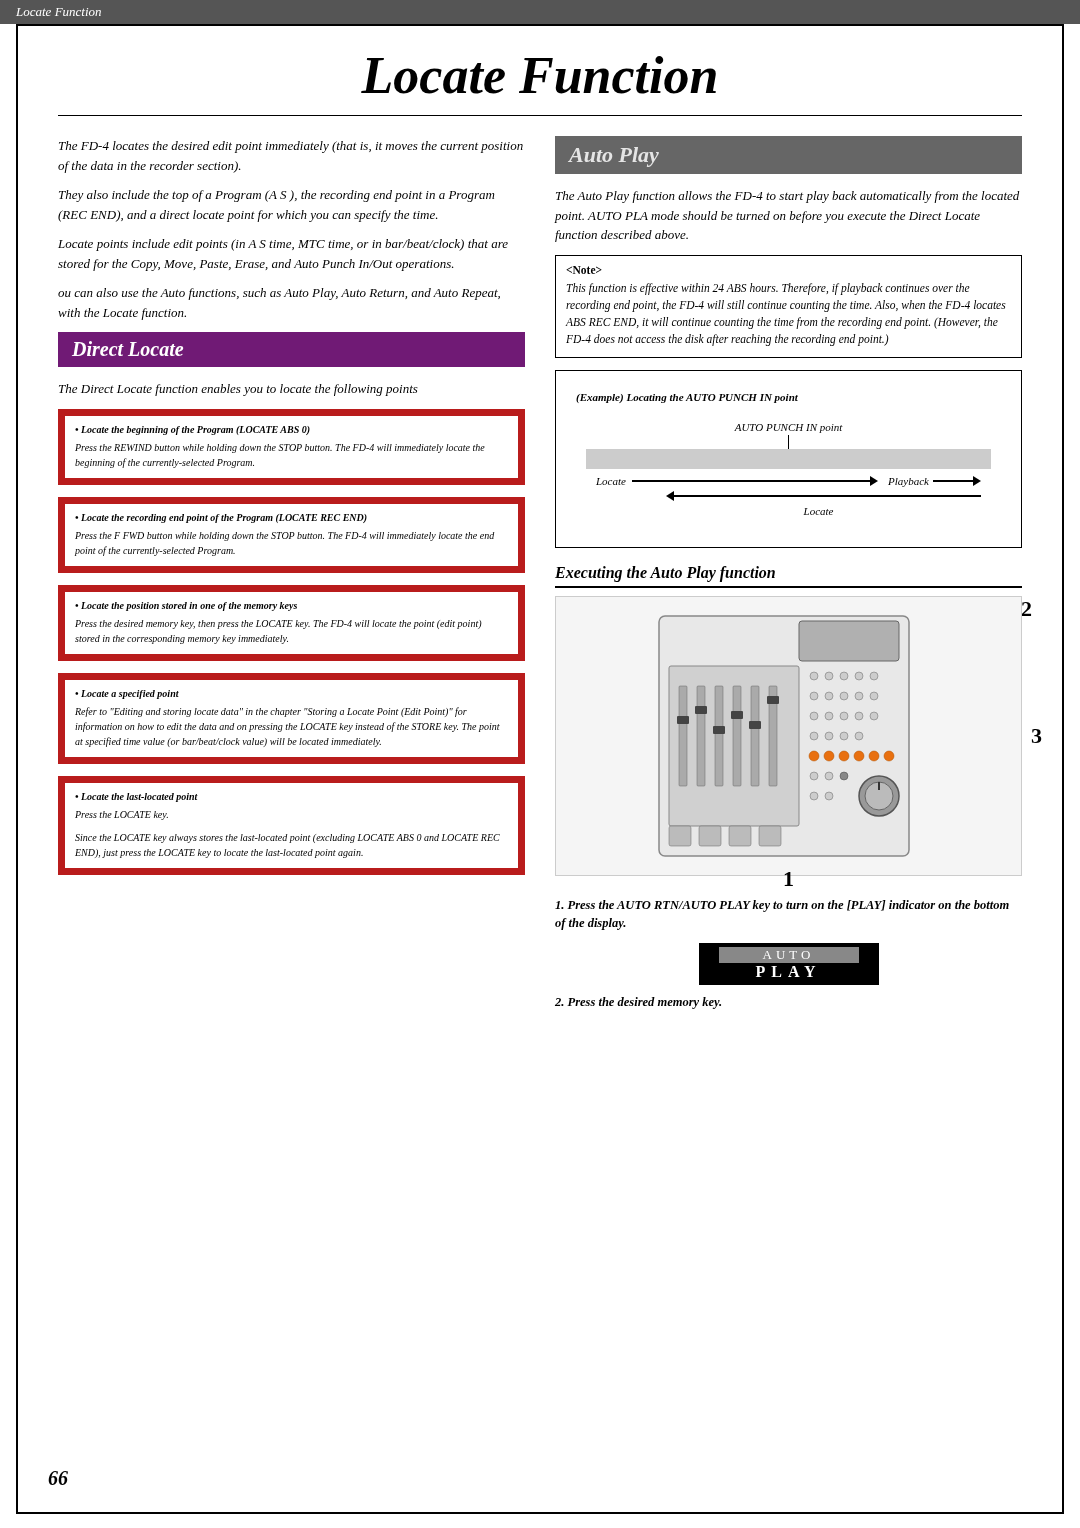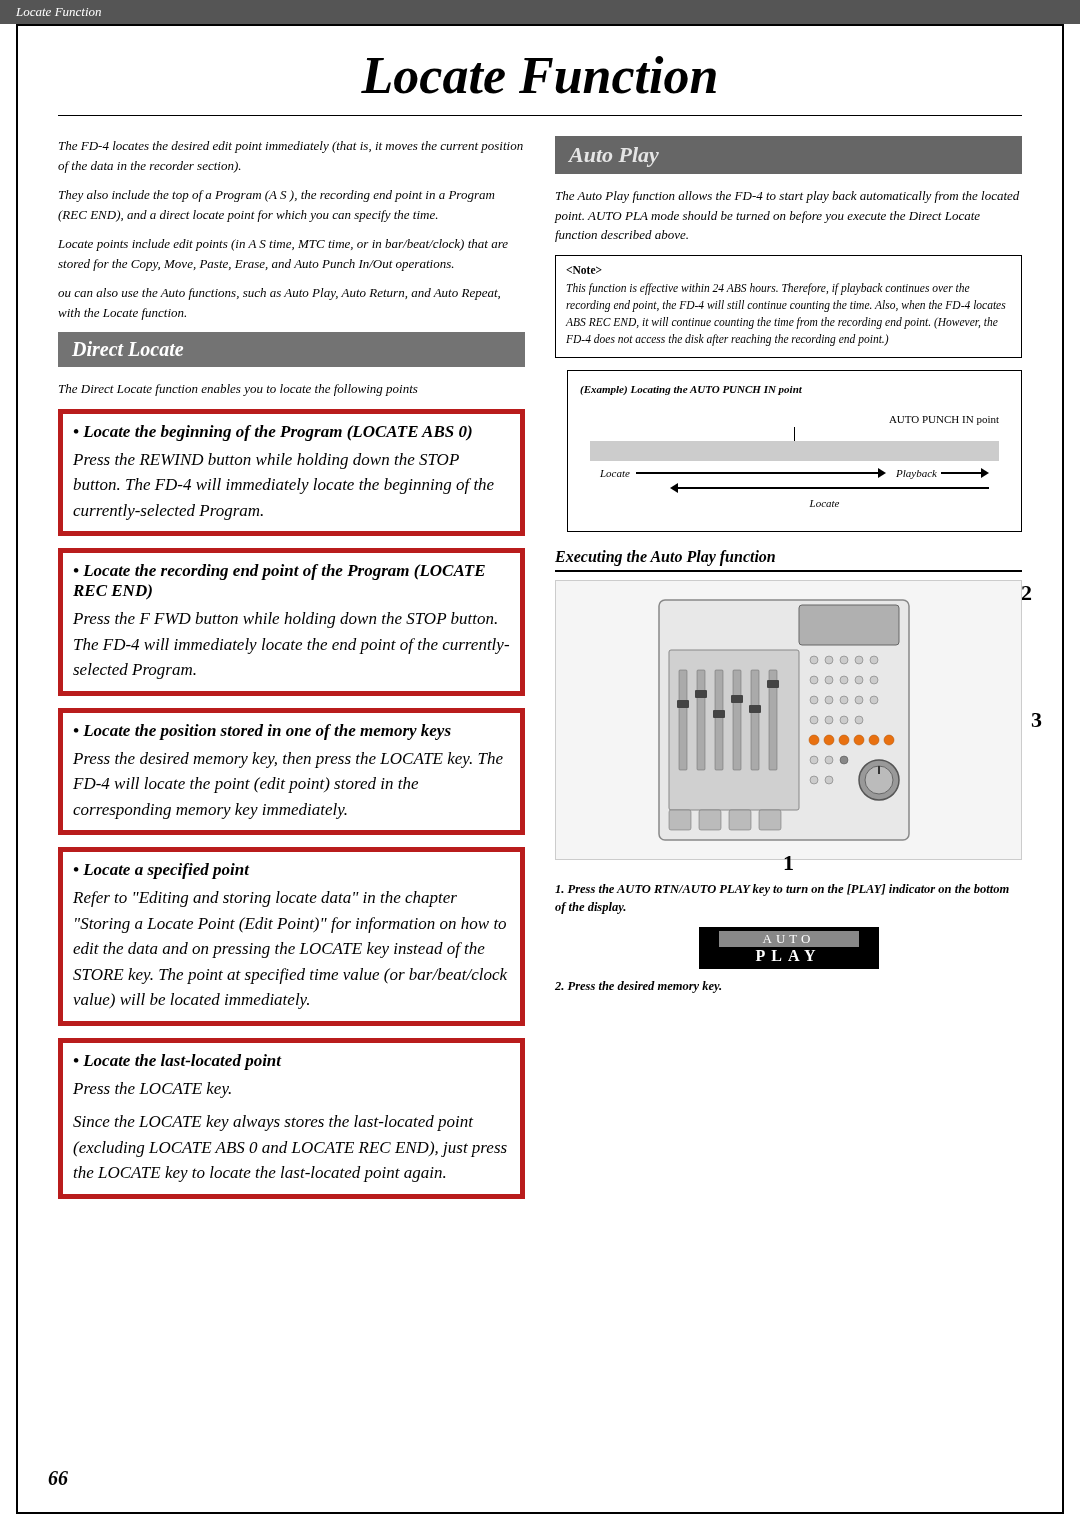--- a/index.html
+++ b/index.html
@@ -61,21 +61,21 @@
     
     .intro-text {
       font-size: 13px;
       font-style: italic;
       line-height: 1.5;
       margin-bottom: 10px;
     }
 
     
     .section-header {
-      background: #737373;
+      background: #701a75;
       color: #fff;
       font-style: italic;
       font-weight: bold;
       font-size: 20px;
       padding: 6px 14px;
       margin-bottom: 12px;
     }
 
     .section-header-auto {
       background: #666;
@@ -92,24 +92,24 @@
       font-size: 16px;
       font-style: italic;
       font-weight: bold;
       margin-bottom: 8px;
       border-bottom: 2px solid #000;
       padding-bottom: 4px;
     }
 
     
     .info-box {
-      border: 5px solid #b91c1c;
+      border: 7px solid #b91c1c;
       padding: 8px 10px;
       margin-bottom: 12px;
-      font-size: 17px;
+      font-size: 10px;
     }
 
     .info-box .box-title {
       font-weight: bold;
       font-style: italic;
       margin-bottom: 5px;
     }
 
     .info-box .box-body {
       font-style: italic;
@@ -130,24 +130,23 @@
     }
 
     .note-box .note-body {
       font-style: italic;
       line-height: 1.5;
     }
 
     
     .diagram-box {
       border: 1px solid #000;
-      padding: 12px;
+      padding: 20px;
       margin-bottom: 16px;
       min-height: 120px;
-      margin-left: 12px;
     }
 
     .diagram-label {
       font-size: 11px;
       font-style: italic;
       font-weight: bold;
       margin-bottom: 8px;
     }
 
     
@@ -292,21 +291,21 @@
 
       <div class="note-box">
         <div class="note-title">&lt;Note&gt;</div>
         <div class="note-body">This function is effective within 24 ABS hours. Therefore, if playback continues over the recording end point, the FD-4 will still continue counting the time. Also, when the FD-4 locates ABS REC END, it will continue counting the time from the recording end point. (However, the FD-4 does not access the disk after reaching the recording end point.)</div>
       </div>
 
       <div class="diagram-box">
         <div class="diagram-label">(Example) Locating the AUTO PUNCH IN point</div>
         <div class="timeline-container">
 
-          <div style="text-align:right; font-size:11px; margin-bottom:2px;">AUTO PUNCH IN point</div>
+          <div style="text-align:center; font-size:11px; font-style:italic; margin-bottom:2px;">AUTO PUNCH IN point</div>
 
           <div style="display:flex; justify-content:center; margin-bottom:0;">
             <div style="width:1px; height:14px; background:#000;"></div>
           </div>
 
           <div class="timeline-bar"></div>
 
           <div style="display:flex; align-items:center; gap:0; margin-bottom:4px; padding:0 10px;">
             <span style="font-size:11px; font-style:italic; margin-right:6px;">Locate</span>
             <div style="flex:1; height:2px; background:#000;"></div>

